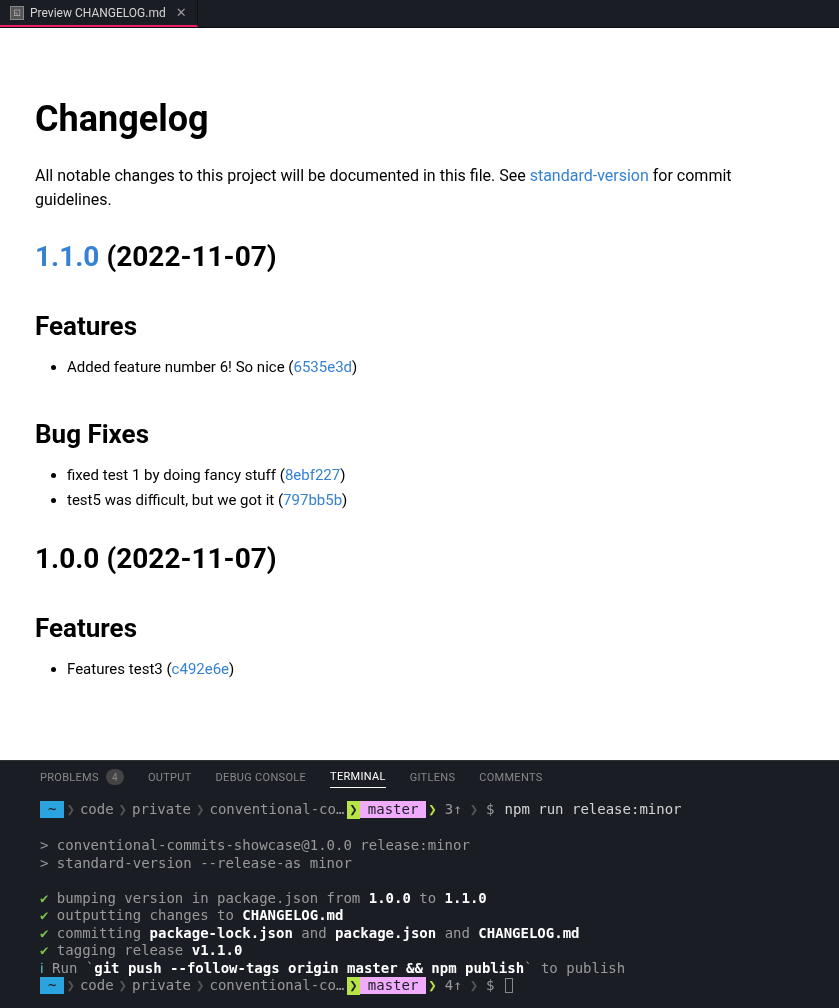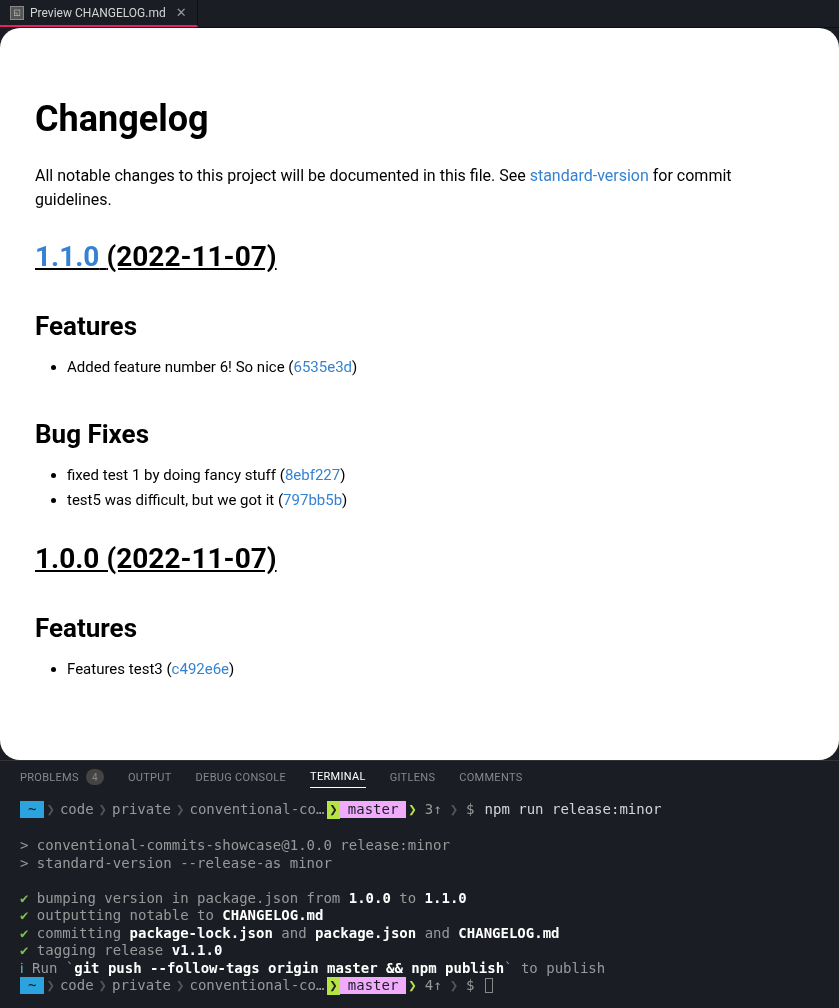--- a/index.html
+++ b/index.html
@@ -53,39 +53,37 @@
       cursor: pointer;
     }
     
     
     .preview-area {
       background: #ffffff;
       flex: 1;
       padding: 40px 35px;
       overflow-y: auto;
       color: #000;
-      border-radius: 20px;
     }
     .preview-area h1 {
       font-size: 36px;
       font-weight: 700;
       margin-bottom: 24px;
       margin-top: 30px;
     }
     .preview-area .intro {
       font-size: 16px;
       margin-bottom: 28px;
       line-height: 1.5;
     }
     .preview-area h2 {
       font-size: 28px;
       font-weight: 700;
       margin-top: 28px;
       margin-bottom: 20px;
-      text-decoration: underline;
     }
     .preview-area h3 {
       font-size: 26px;
       font-weight: 700;
       margin-top: 38px;
       margin-bottom: 14px;
     }
     .preview-area ul {
       padding-left: 32px;
       margin-bottom: 12px;
@@ -100,20 +98,21 @@
     }
     
     
     .bottom-panel {
       background: #1a1d24;
       color: #ccc;
       border-top: 1px solid #333;
       height: 248px;
       display: flex;
       flex-direction: column;
+      padding-left: 20px;
     }
     .panel-tabs {
       display: flex;
       align-items: center;
       padding: 8px 20px;
       gap: 24px;
       font-size: 11px;
     }
     .panel-tab {
       color: #888;
@@ -263,21 +262,21 @@
       <span class="seg-count"><span>3</span><span class="arrow-up"></span></span>
         <span class="chev">❯</span>
       <span class="dollar">$</span>
       <span class="cmd">npm run release:minor</span>
     </div>
     <div class="term-line">&nbsp;</div>
     <div class="term-line gray">&gt; conventional-commits-showcase@1.0.0 release:minor</div>
     <div class="term-line gray">&gt; standard-version --release-as minor</div>
     <div class="term-line">&nbsp;</div>
     <div class="term-line"><span class="green-check">✔</span><span class="gray"> bumping version in package.json from </span><span class="white-b">1.0.0</span><span class="gray"> to </span><span class="white-b">1.1.0</span></div>
-    <div class="term-line"><span class="green-check">✔</span><span class="gray"> outputting notable to </span><span class="white-b">CHANGELOG.md</span></div>
+    <div class="term-line"><span class="green-check">✔</span><span class="gray"> outputting changes to </span><span class="white-b">CHANGELOG.md</span></div>
     <div class="term-line"><span class="green-check">✔</span><span class="gray"> committing </span><span class="white-b">package-lock.json</span><span class="gray"> and </span><span class="white-b">package.json</span><span class="gray"> and </span><span class="white-b">CHANGELOG.md</span></div>
     <div class="term-line"><span class="green-check">✔</span><span class="gray"> tagging release </span><span class="white-b">v1.1.0</span></div>
     <div class="term-line"><span class="cyan-i">ℹ</span><span class="gray"> Run `</span><span class="white-b">git push --follow-tags origin master &amp;&amp; npm publish</span><span class="gray">` to publish</span></div>
 
     <div class="prompt-line">
       <span class="seg seg-home">~</span>
         <span class="chev">❯</span>
       <span class="seg-path">code</span>
         <span class="chev">❯</span>
       <span class="seg-path">private</span>

